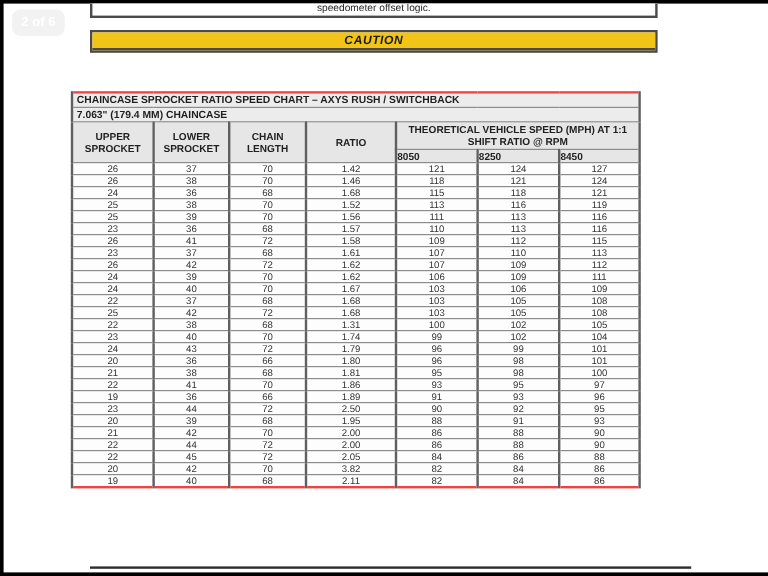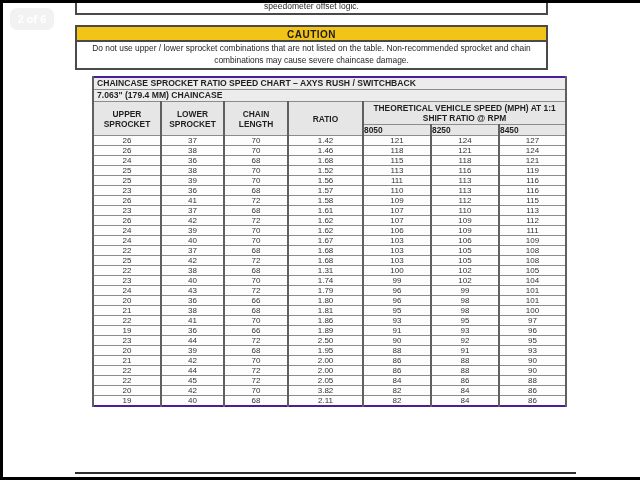--- a/index.html
+++ b/index.html
@@ -52,36 +52,37 @@
   }
   .caution-header {
     height: 15px;
     line-height: 15px;
     text-align: center;
     font-weight: bold;
     font-size: 10px;
     letter-spacing: 0.5px;
     color: #1c1c1c;
     border-bottom: 2px solid #4a4a4a;
+    font-style: italic;
   }
   .caution-body {
     min-height: 25px;
     padding: 1px 6px 2px 6px;
     font-size: 8.4px;
     line-height: 11.5px;
     text-align: center;
     color: #262626;
   }
   .chart-table {
     position: absolute;
-    left: 89px; top: 73px;
+    left: 56px; top: 73px;
     width: 473px;
     border-collapse: collapse;
     table-layout: fixed;
-    border: 2px solid #4c1d95;
+    border: 2px solid #ef4444;
   }
   .chart-table th, .chart-table td {
     border-top: 1px solid #8c8c8c;
     border-bottom: 1px solid #8c8c8c;
     border-left: 2px solid #5f5f5f;
     border-right: 2px solid #5f5f5f;
     overflow: hidden;
   }
   .chart-table th.tbl-title, .chart-table th.tbl-subtitle {
     background: #ececec;
@@ -129,21 +130,20 @@
 <body>
 
 <div class="page">
 
   <div class="topbox">
     <span>speedometer offset logic.</span>
   </div>
 
   <div class="caution">
     <div class="caution-header" style="background: rgb(242, 196, 23);">CAUTION</div>
-    <div class="caution-body">Do not use upper / lower sprocket combinations that are not listed on the table. Non-recommended sprocket and chain combinations may cause severe chaincase damage.</div>
   </div>
 
   <table class="chart-table">
     <colgroup>
       <col style="width:68px">
       <col style="width:63px">
       <col style="width:64px">
       <col style="width:75px">
       <col style="width:68px">
       <col style="width:68px">

